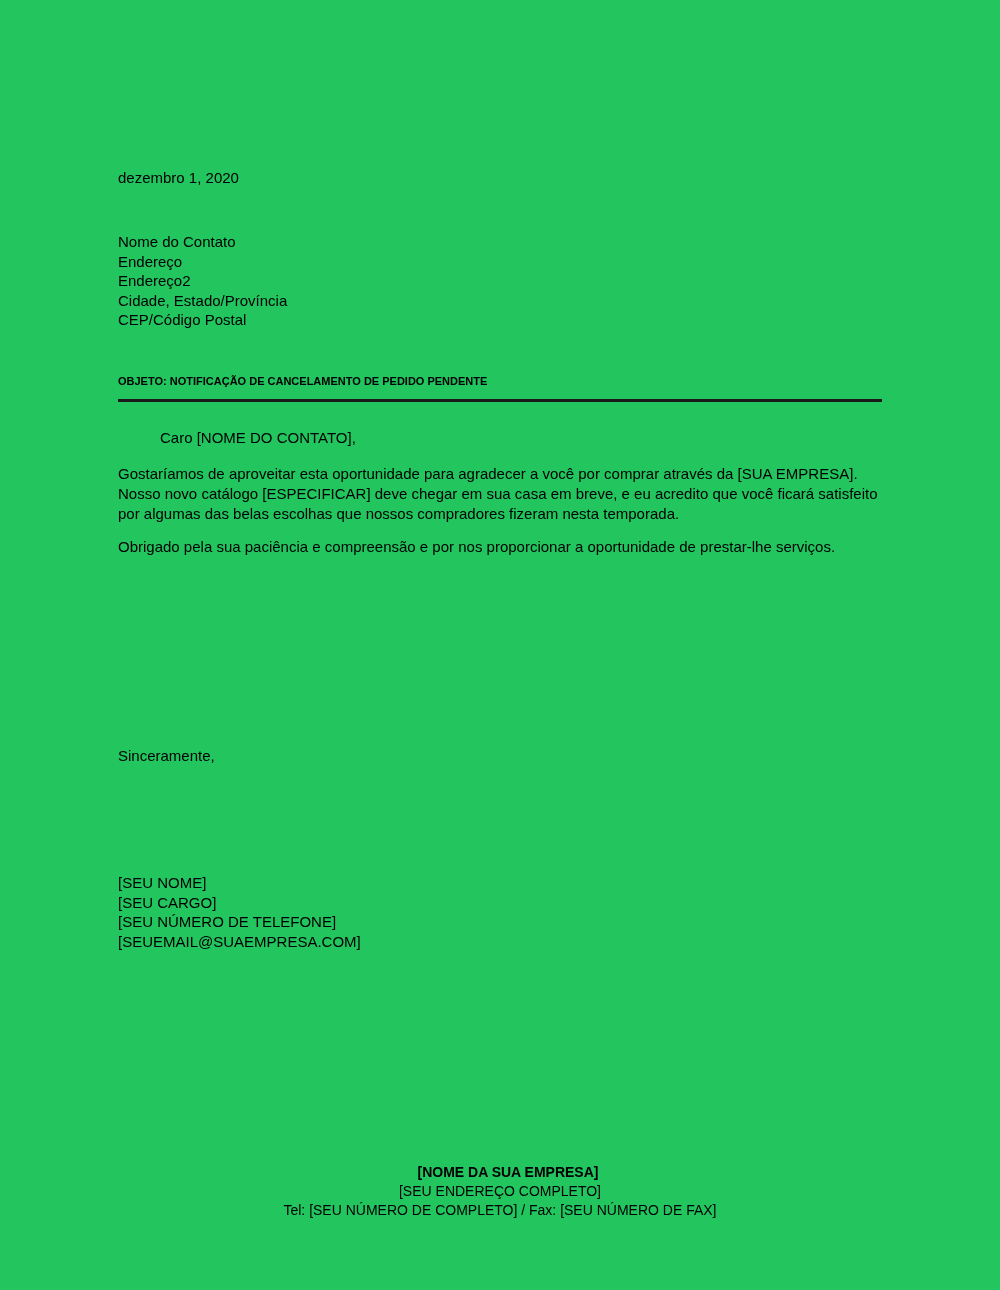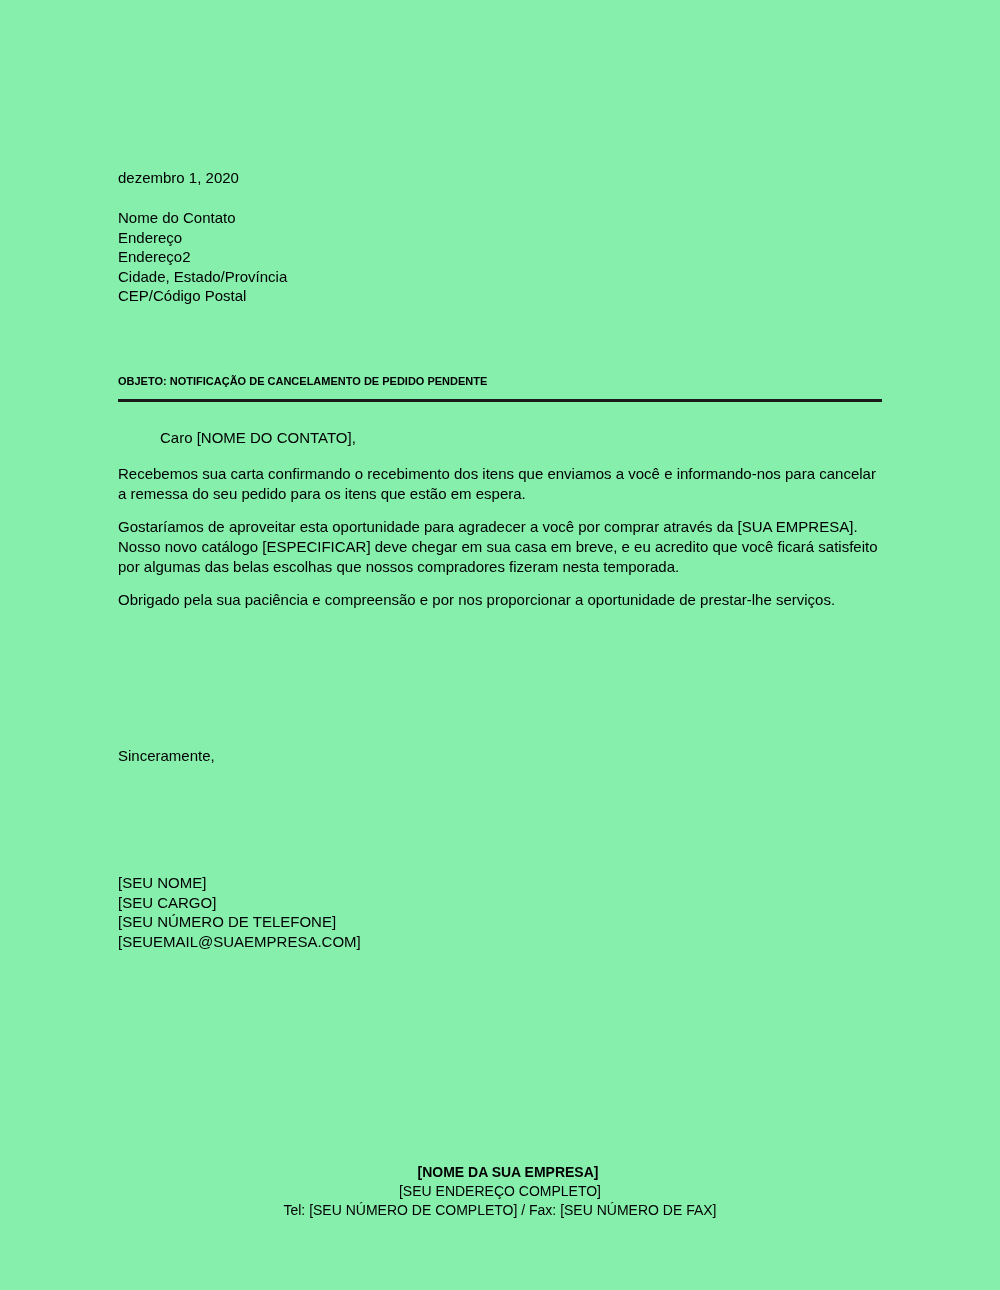--- a/index.html
+++ b/index.html
@@ -10,42 +10,42 @@
   }
   body {
     font-family: "Liberation Sans", sans-serif;
     color: #000000;
     -webkit-font-smoothing: antialiased;
   }
   .page {
     position: relative;
     width: 1000px;
     height: 1290px;
-    background: #86efac;
+    background: #22c55e;
     overflow: hidden;
     box-sizing: border-box;
   }
   .content {
     position: absolute;
     left: 118px;
     top: 0;
     width: 764px;
   }
   .date-line {
     position: absolute;
     left: 0;
     top: 168px;
     font-size: 15px;
     line-height: 19px;
     white-space: nowrap;
   }
   .recipient-block {
     position: absolute;
     left: 0;
-    top: 208px;
+    top: 232px;
     font-size: 15px;
     line-height: 19.5px;
   }
   .recipient-block div {
     white-space: nowrap;
   }
   .subject-line {
     position: absolute;
     left: 0;
     top: 372px;
@@ -130,21 +130,20 @@
       <div>Endereço2</div>
       <div>Cidade, Estado/Província</div>
       <div>CEP/Código Postal</div>
     </div>
 
     <div class="subject-line">OBJETO: NOTIFICAÇÃO DE CANCELAMENTO DE PEDIDO PENDENTE</div>
     <div class="subject-rule"></div>
 
     <div class="body-block">
       <p class="salutation">Caro [NOME DO CONTATO],</p>
-      <p>Recebemos sua carta confirmando o recebimento dos itens que enviamos a você e informando-nos para cancelar a remessa do seu pedido para os itens que estão em espera.</p>
       <p>Gostaríamos de aproveitar esta oportunidade para agradecer a você por comprar através da [SUA EMPRESA]. Nosso novo catálogo [ESPECIFICAR] deve chegar em sua casa em breve, e eu acredito que você ficará satisfeito por algumas das belas escolhas que nossos compradores fizeram nesta temporada.</p>
       <p>Obrigado pela sua paciência e compreensão e por nos proporcionar a oportunidade de prestar-lhe serviços.</p>
     </div>
 
     <div class="closing">Sinceramente,</div>
 
     <div class="signature-block">
       <div>[SEU NOME]</div>
       <div>[SEU CARGO]</div>
       <div>[SEU NÚMERO DE TELEFONE]</div>

